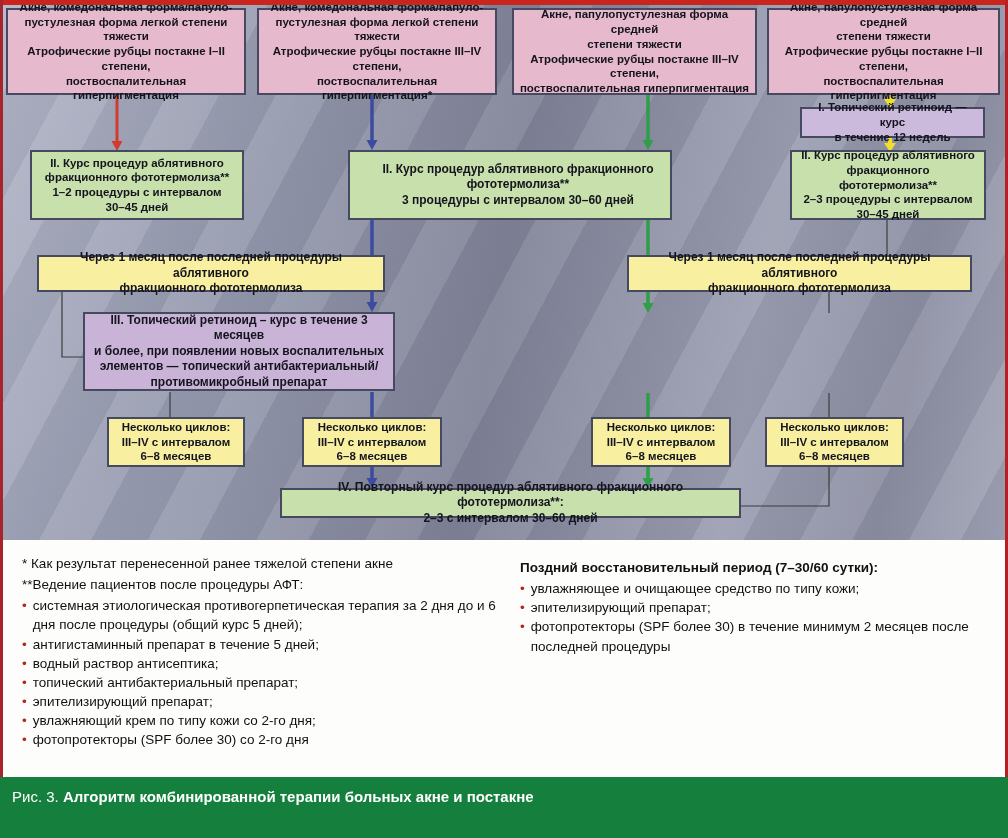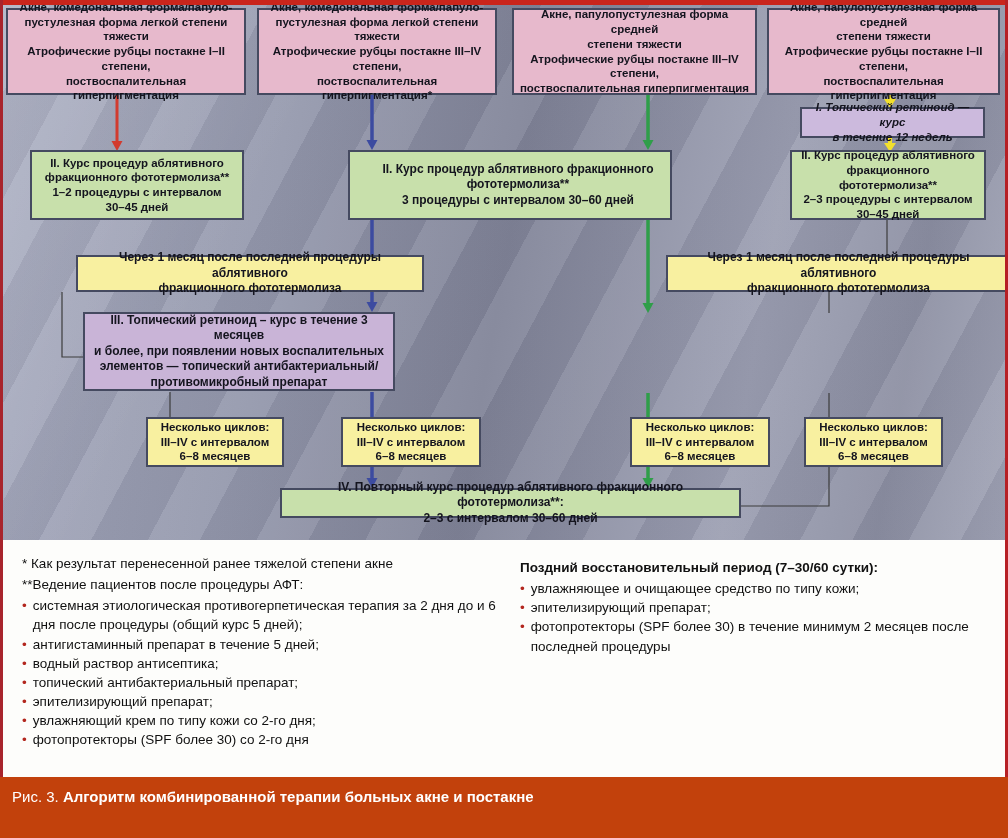--- a/index.html
+++ b/index.html
@@ -24,39 +24,39 @@
   #connectors{position:absolute;left:0;top:0;z-index:2;pointer-events:none;}
 
   .box{
     position:absolute;z-index:4;box-sizing:border-box;
     display:flex;align-items:center;justify-content:center;text-align:center;
     border:2px solid #454a60;color:#14141e;font-weight:bold;
     white-space:pre-line;line-height:1.28;font-size:11.5px;padding:2px 4px;
   }
   .pink{background:#e7b9cc;}
   .green{background:#c8e0ab;}
-  .yellow{background:#f8f0a0;margin-left:39px;}
+  .yellow{background:#f8f0a0;}
   .purple{background:#c9b4d7;}
-  .purple-light{background:#ccbadd;font-style:italic;}
+  .purple-light{background:#ccbadd;}
 
   
   #notes{position:absolute;left:0;top:540px;width:1008px;height:237px;background:#fdfdfb;z-index:3;}
   .note-col{position:absolute;top:14px;font-size:13.5px;color:#111;line-height:1.42;}
   #note-col-left{left:22px;width:478px;}
   #note-col-right{left:520px;width:470px;}
   .note-line{margin:0 0 2px 0;}
   .note-title{font-weight:bold;margin:10px 0 2px 0;}
   #note-col-right .note-title{margin-top:4px;}
   .bullet-item{display:flex;margin:0;}
   .bullet-marker{color:#b3271e;margin-right:6px;font-size:13.5px;line-height:1.42;}
   .bullet-text{flex:1;}
 
   
   #caption-bar{
-    position:absolute;left:0;top:777px;width:1008px;height:61px;background:#c2410c;z-index:5;
+    position:absolute;left:0;top:777px;width:1008px;height:61px;background:#15803d;z-index:5;
     color:#fff;font-size:15px;box-sizing:border-box;padding:11px 12px;
   }
   #caption-bar .cap-bold{font-weight:bold;}
 </style>
 </head>
 <body>
 
 <div id="figure">
 
   <div id="diagram">

